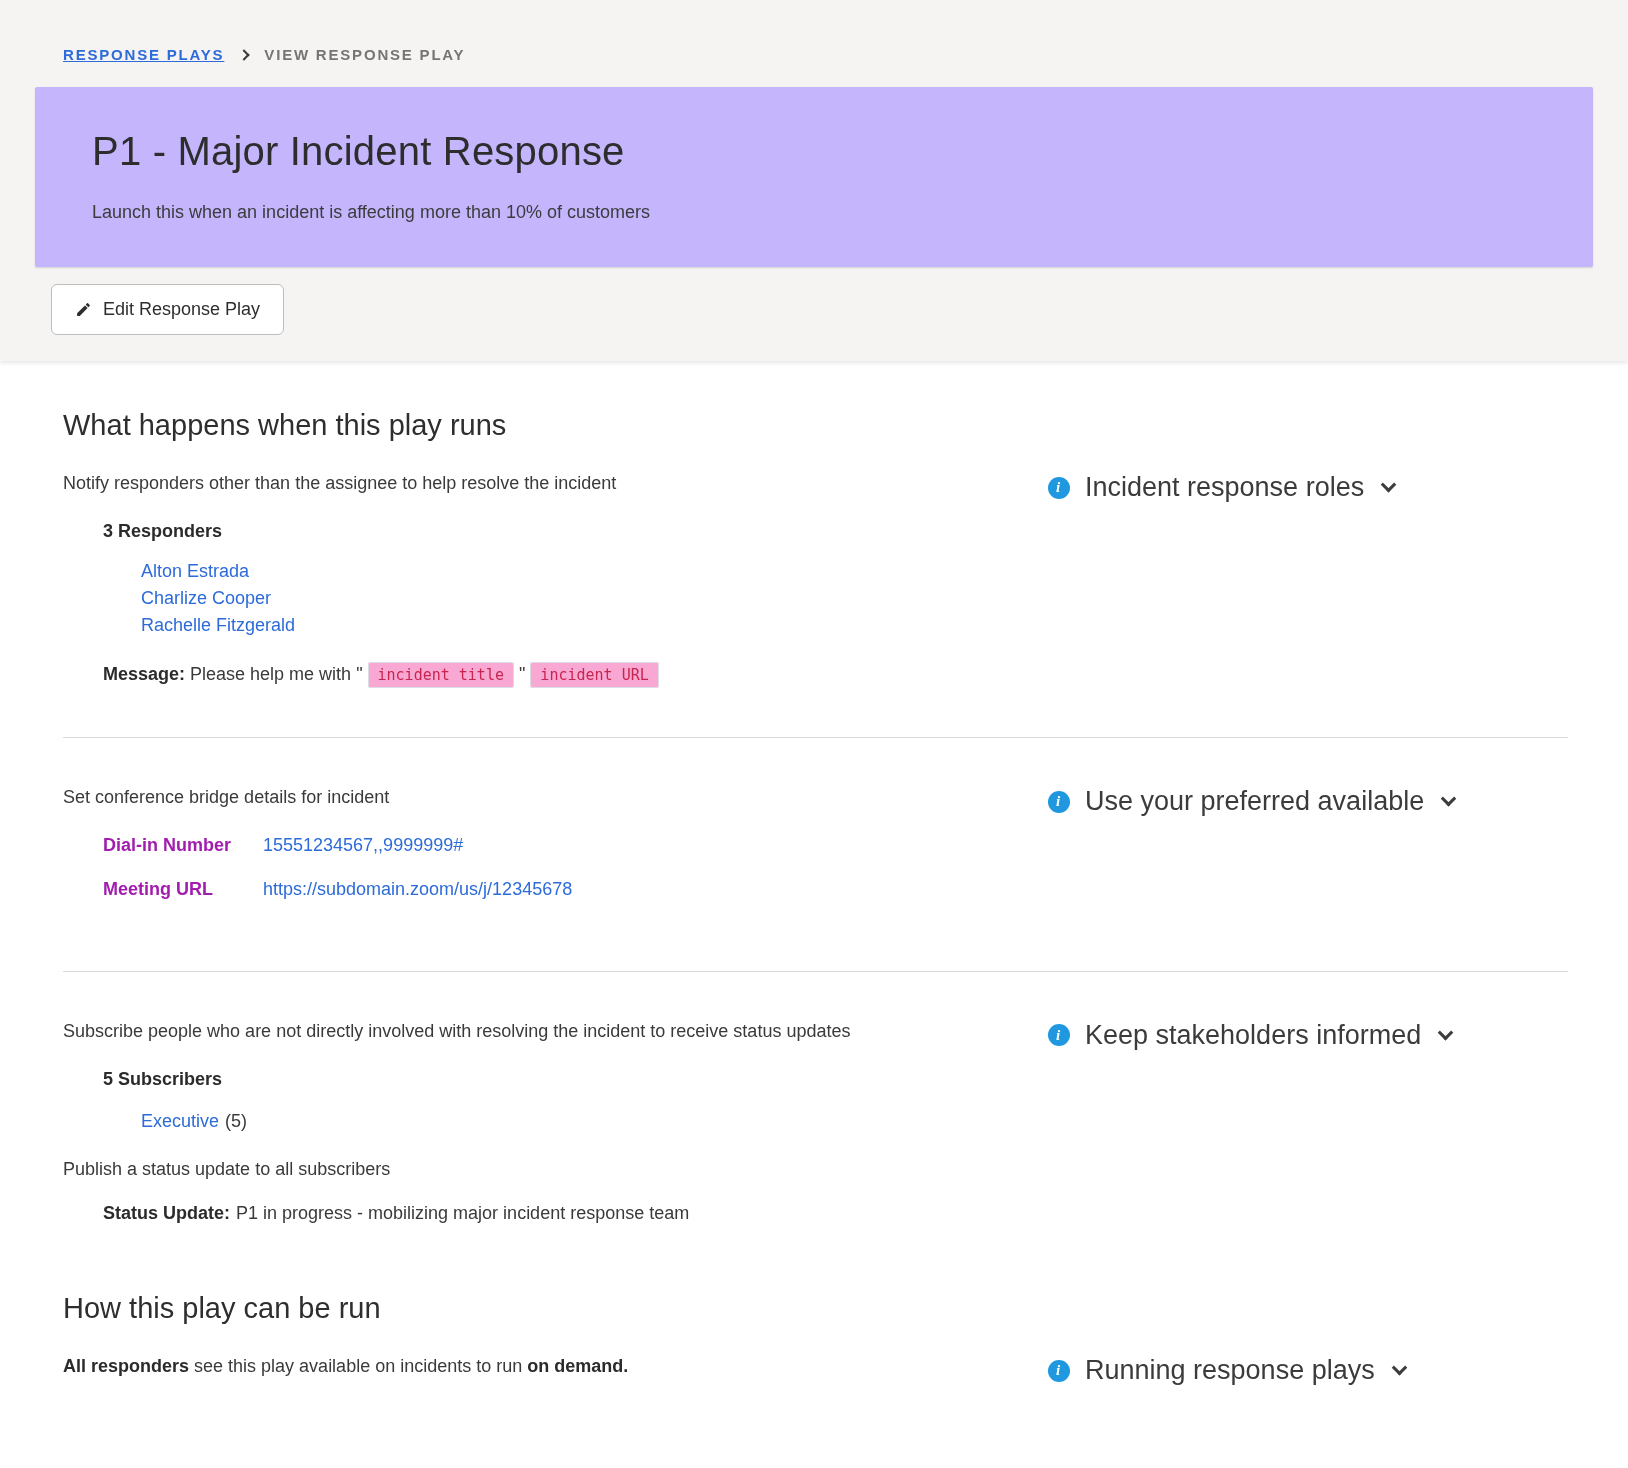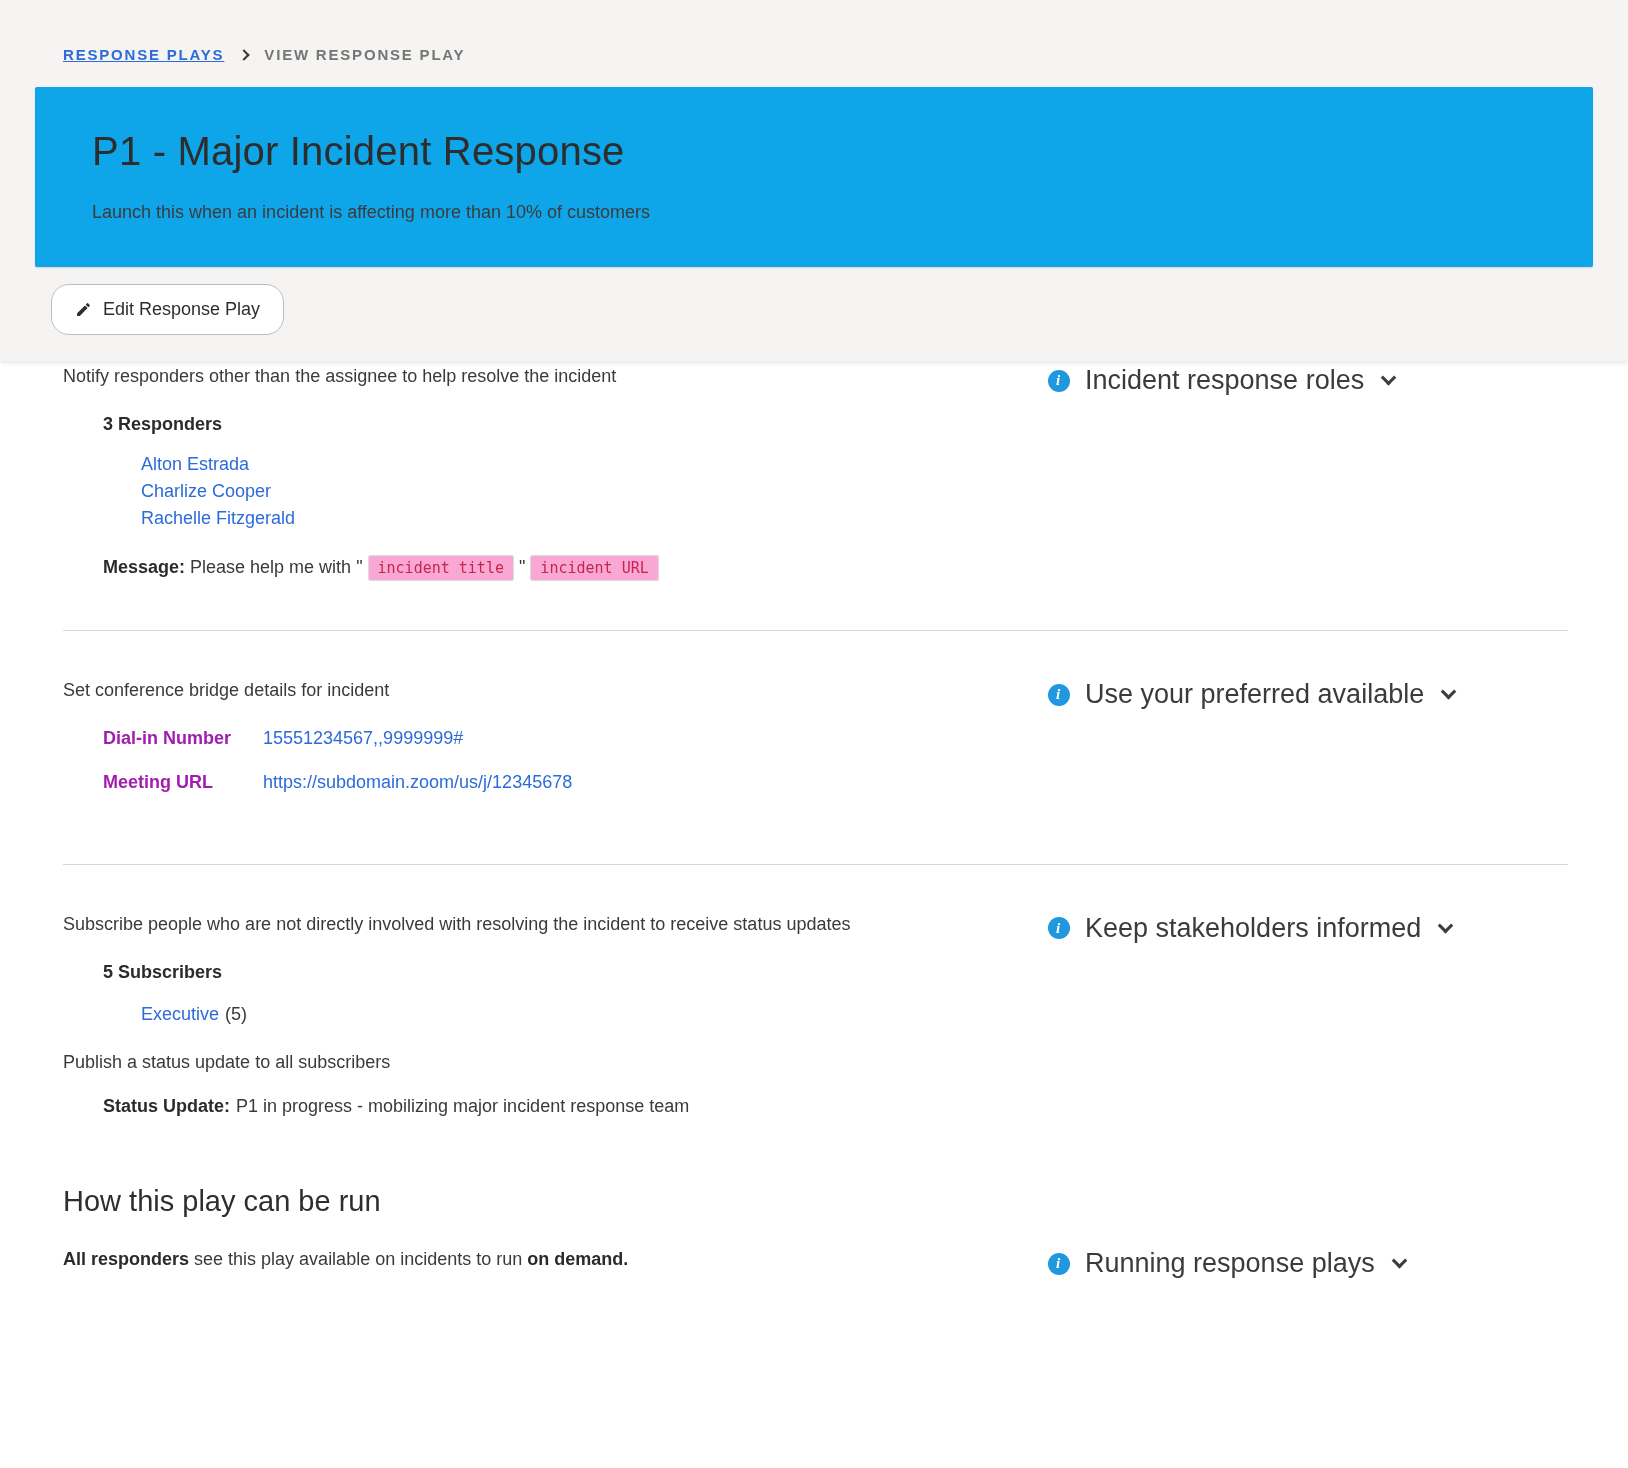--- a/index.html
+++ b/index.html
@@ -22,35 +22,35 @@
   }
   .breadcrumb {
     margin:0 0 24px 63px;
     display:flex; align-items:center; gap:16px;
     font-size:15px; letter-spacing:1.8px; font-weight:700;
   }
   .bc-link { color:#2c6bd9; text-decoration:underline; cursor:pointer; }
   .bc-current { color:#757575; }
 
   .title-card {
-    background:#0ea5e9;
+    background:#c4b5fd;
     margin:0 35px;
     border-radius:2px;
     box-shadow:0 1px 2px rgba(0,0,0,.14);
     padding:42px 57px 44px;
   }
   .title-card h1 { font-size:40px; font-weight:500; color:#2d2d2d; letter-spacing:.2px; }
   .title-card p  { font-size:18px; margin-top:28px; color:#3c3c3c; }
 
   .toolbar { padding:17px 0 26px 51px; }
   .edit-btn {
     display:inline-flex; align-items:center; gap:11px;
     background:#ffffff;
     border:1px solid #bdbdbd;
-    border-radius:18px;
+    border-radius:6px;
     padding:14px 23px;
     font-size:18px; font-family:inherit; color:#2e2e2e;
     cursor:pointer;
   }
   .edit-btn svg { width:17px; height:17px; fill:#2e2e2e; }
 
   
   main { padding:2px 60px 60px 63px; }
   h2 { font-size:29px; font-weight:500; color:#2e2e2e; margin:46px 0 28px; }
   h2.second { margin-top:66px; }
@@ -132,20 +132,21 @@
             <path d="M3 17.25V21h3.75L17.8 9.94l-3.75-3.75L3 17.25zM20.7 7.04a1 1 0 0 0 0-1.41l-2.34-2.34a1 1 0 0 0-1.41 0l-1.83 1.83 3.75 3.75 1.83-1.83z"></path>
           </svg>
       </span>
       <span>Edit Response Play</span>
     </button>
   </div>
 </div>
 
 <main>
 
+  <h2>What happens when this play runs</h2>
 
   <div class="row">
     <div class="col-left">
       <p class="mb-desc">Notify responders other than the assignee to help resolve the incident</p>
       <p class="indent1 b responders-label">3 Responders</p>
       <div class="indent2">
         <a class="link responder">Alton Estrada</a>
         <a class="link responder">Charlize Cooper</a>
         <a class="link responder">Rachelle Fitzgerald</a>
       </div>

